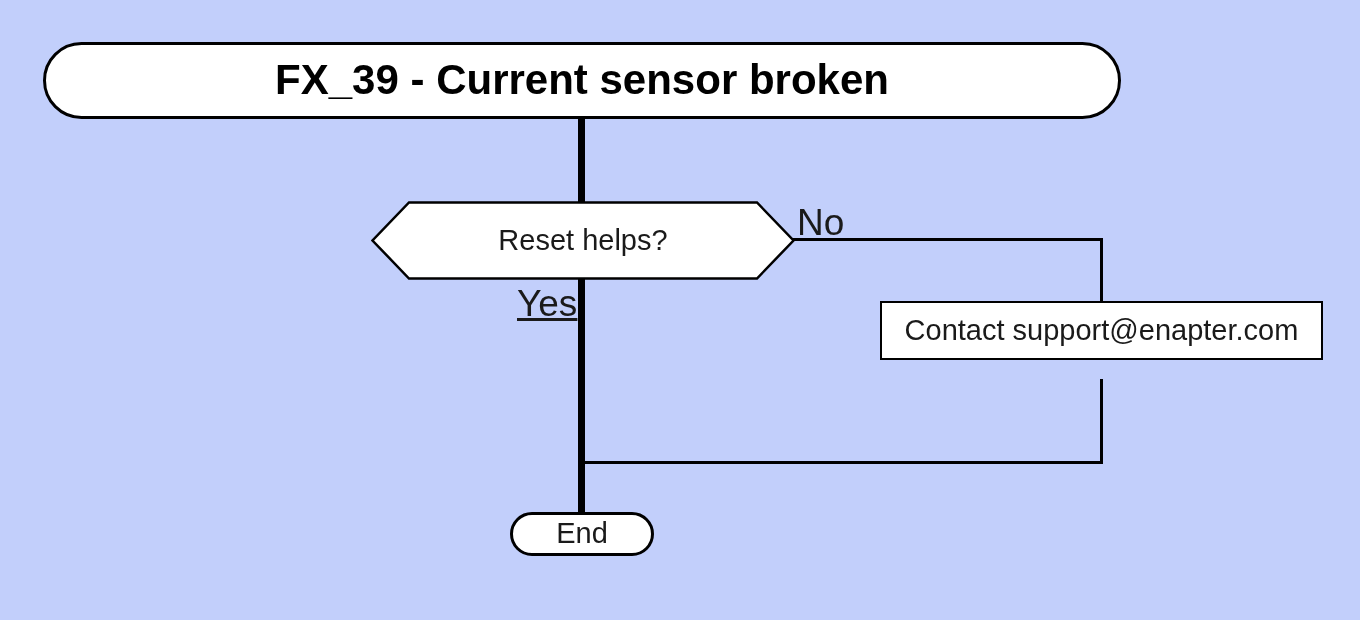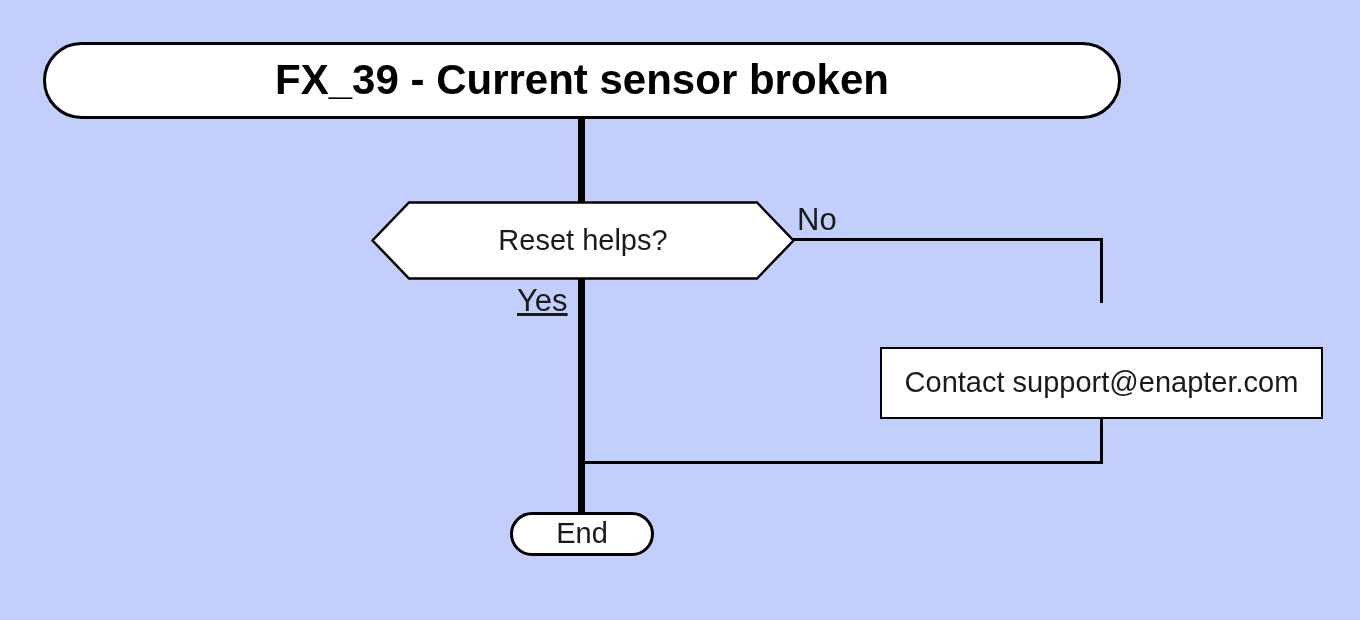--- a/index.html
+++ b/index.html
@@ -37,23 +37,22 @@
     height: 77px;
     border-radius: 40px;
     font-size: 42px;
     font-weight: bold;
     color: #000000;
   }
   .action-box {
     left: 880px;
     top: 301px;
     width: 443px;
-    height: 72px;
+    height: 59px;
     border-width: 2.5px;
-    margin-top: 46px;
   }
   .end-pill {
     left: 510px;
     top: 512px;
     width: 144px;
     height: 44px;
     border-radius: 30px;
   }
   .hexagon-wrap {
     position: absolute;
@@ -82,21 +81,21 @@
     position: absolute;
     background: #000000;
     z-index: 1;
   }
   .edge.thick-v { width: 7px; }
   .edge.thin-v  { width: 3px; }
   .edge.thin-h  { height: 3px; }
   .edge-label {
     position: absolute;
     z-index: 3;
-    font-size: 31px;
+    font-size: 37px;
     white-space: nowrap;
   }
   .label-no  { left: 797px; top: 202px; }
   .label-yes { left: 517px; top: 283px; text-decoration: underline; }
 </style>
 </head>
 <body>
 
 <div class="canvas" style="background: rgb(194, 207, 251);">
 

